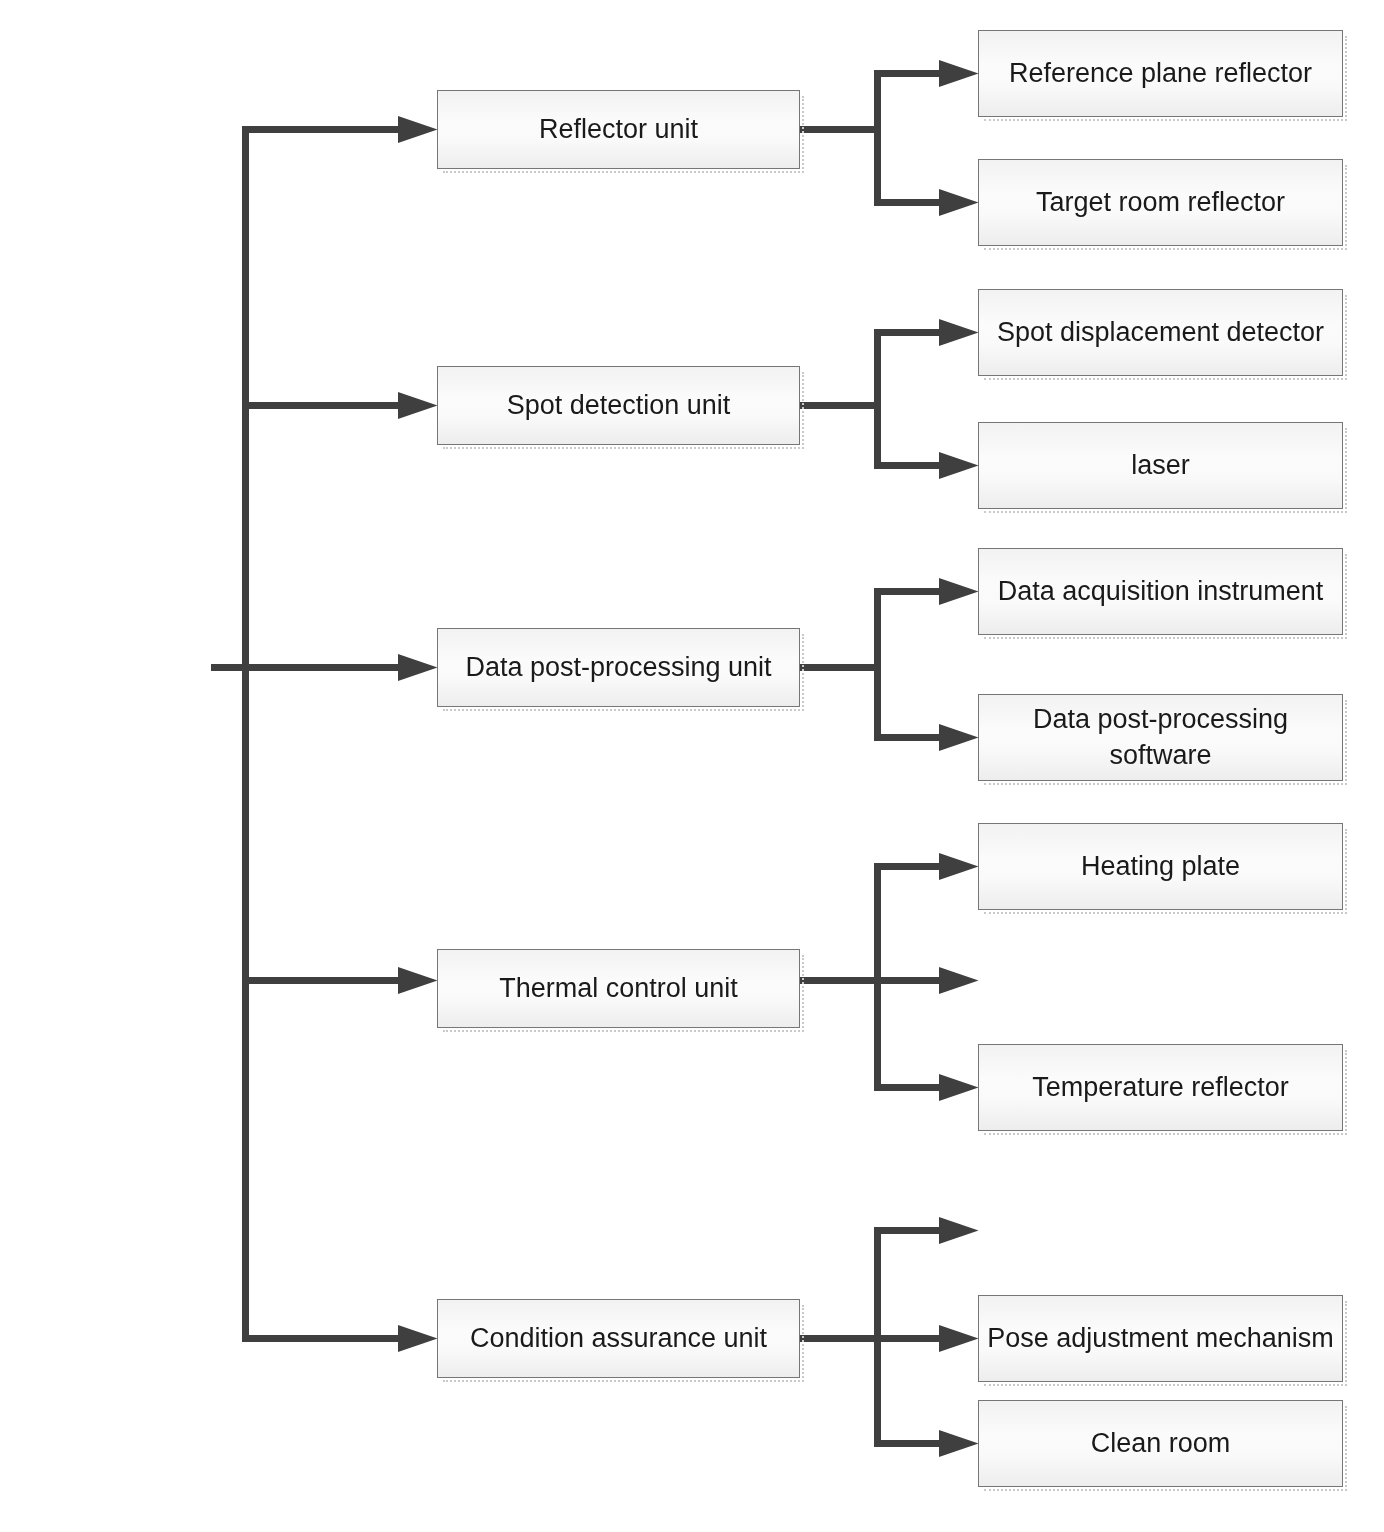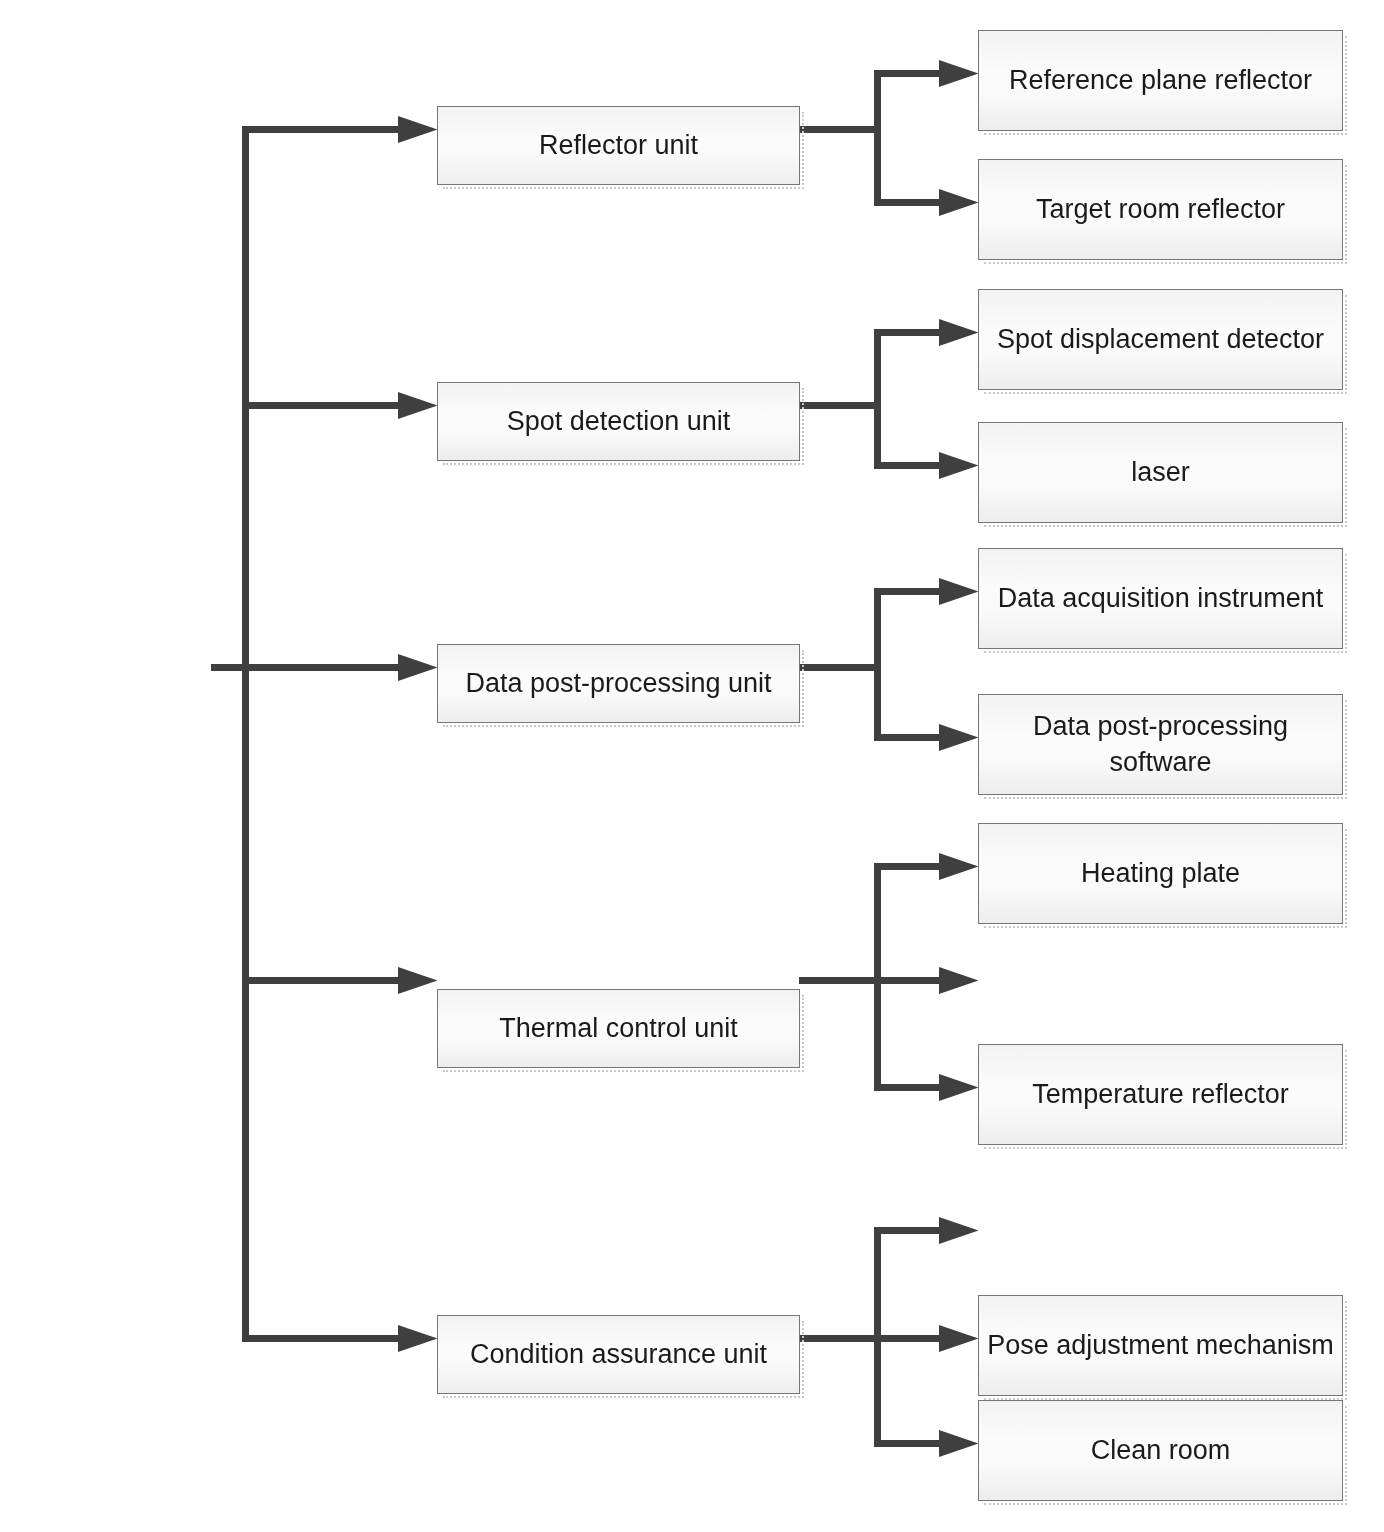--- a/index.html
+++ b/index.html
@@ -25,22 +25,22 @@
     content:"";position:absolute;z-index:-1;pointer-events:none;
     left:5px;top:5px;right:-5px;bottom:-5px;
     border-right:2px dotted #c9c9c9;
     border-bottom:2px dotted #c9c9c9;
   }
   .root-node{
     left:50px;top:443px;width:162px;height:447px;
     font-family:"Liberation Serif",serif;font-weight:700;
     font-size:44px;line-height:1.3;
   }
-  .unit-node{left:437px;width:363px;height:79px;font-size:27px;margin-top:16px;}
-  .child-node{left:978px;width:365px;height:101px;font-size:27px;line-height:1.3;padding:4px 6px;}
+  .unit-node{left:437px;width:363px;height:79px;font-size:27px;}
+  .child-node{left:978px;width:365px;height:87px;font-size:27px;line-height:1.3;padding:4px 6px;}
 </style>
 </head>
 <body>
 
 <div class="canvas">
 
   <svg class="wires" width="1384" height="1532" viewBox="0 0 1384 1532">
 
     <g>
       <path d="M211 667.5 H249
@@ -110,21 +110,21 @@
 
   <div class="node unit-node" style="top:90px">
     <span>Reflector unit</span>
   </div>
   <div class="node unit-node" style="top:366px">
     <span>Spot detection unit</span>
   </div>
   <div class="node unit-node" style="top:628px">
     <span>Data post-processing unit</span>
   </div>
-  <div class="node unit-node" style="top:973px">
+  <div class="node unit-node" style="top:949px">
     <span>Thermal control unit</span>
   </div>
   <div class="node unit-node" style="top:1299px">
     <span>Condition assurance unit</span>
   </div>
 
   <div class="node child-node" style="top:30px">
     <span>Reference plane reflector</span>
   </div>
   <div class="node child-node" style="top:159px">

